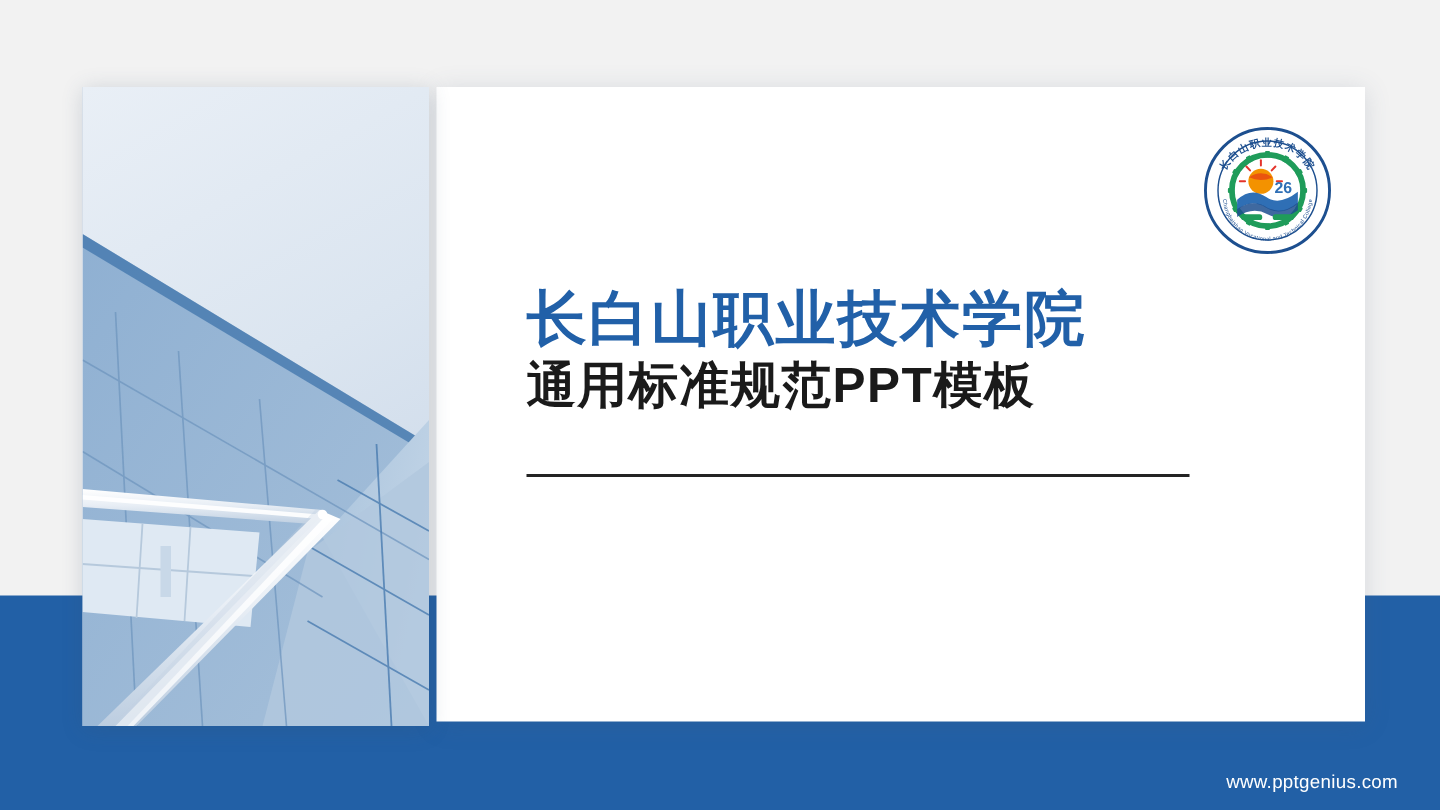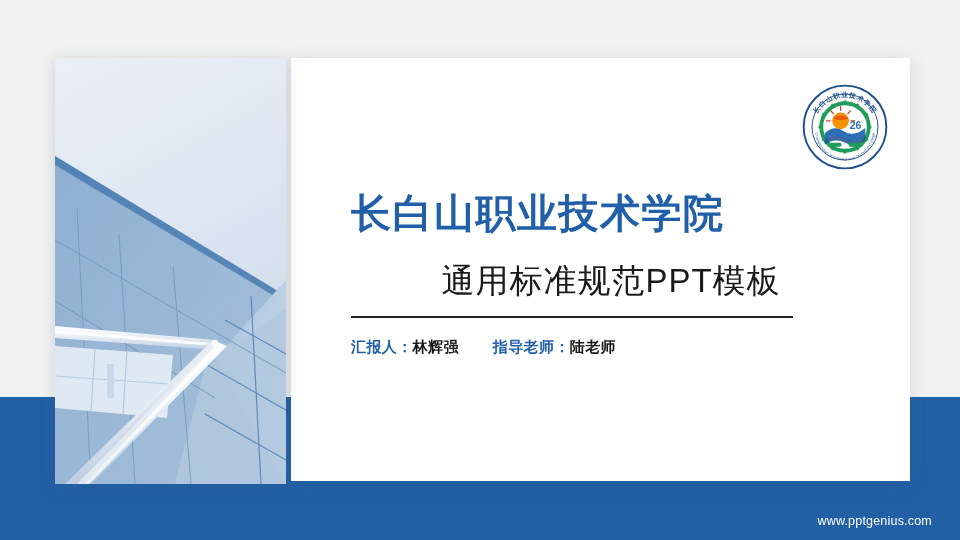--- a/index.html
+++ b/index.html
@@ -87,27 +87,26 @@
     font-size: 40px;
     font-weight: 700;
     color: #2160a8;
     letter-spacing: 1.5px;
     line-height: 1.18;
     margin: 0;
     white-space: nowrap;
   }
   .title-sub {
     font-size: 33px;
-    font-weight: 400;
+    font-weight: 700;
     color: #1a1a1a;
     letter-spacing: 1px;
     line-height: 1.2;
-    margin: 24px 0 0 0;
-    white-space: nowrap;
-    text-align: center;
+    margin: 0 0 0 0;
+    white-space: nowrap;
   }
   .divider {
     position: absolute;
     left: 351px;
     top: 316px;
     width: 442px;
     height: 2px;
     background: #232323;
     z-index: 5;
   }
@@ -257,19 +256,16 @@
     </svg>
   </div>
 
   <div class="title-block">
     <div class="title-main">长白山职业技术学院</div>
     <div class="title-sub">通用标准规范PPT模板</div>
   </div>
 
   <div class="divider"></div>
 
-  <div class="byline">
-    <span class="lbl">汇报人：</span><span class="val">林辉强</span><span class="gap"></span><span class="lbl">指导老师：</span><span class="val">陆老师</span>
-  </div>
 
   <div class="footer-url">www.pptgenius.com</div>
 
 </div>
 
 </body></html>

